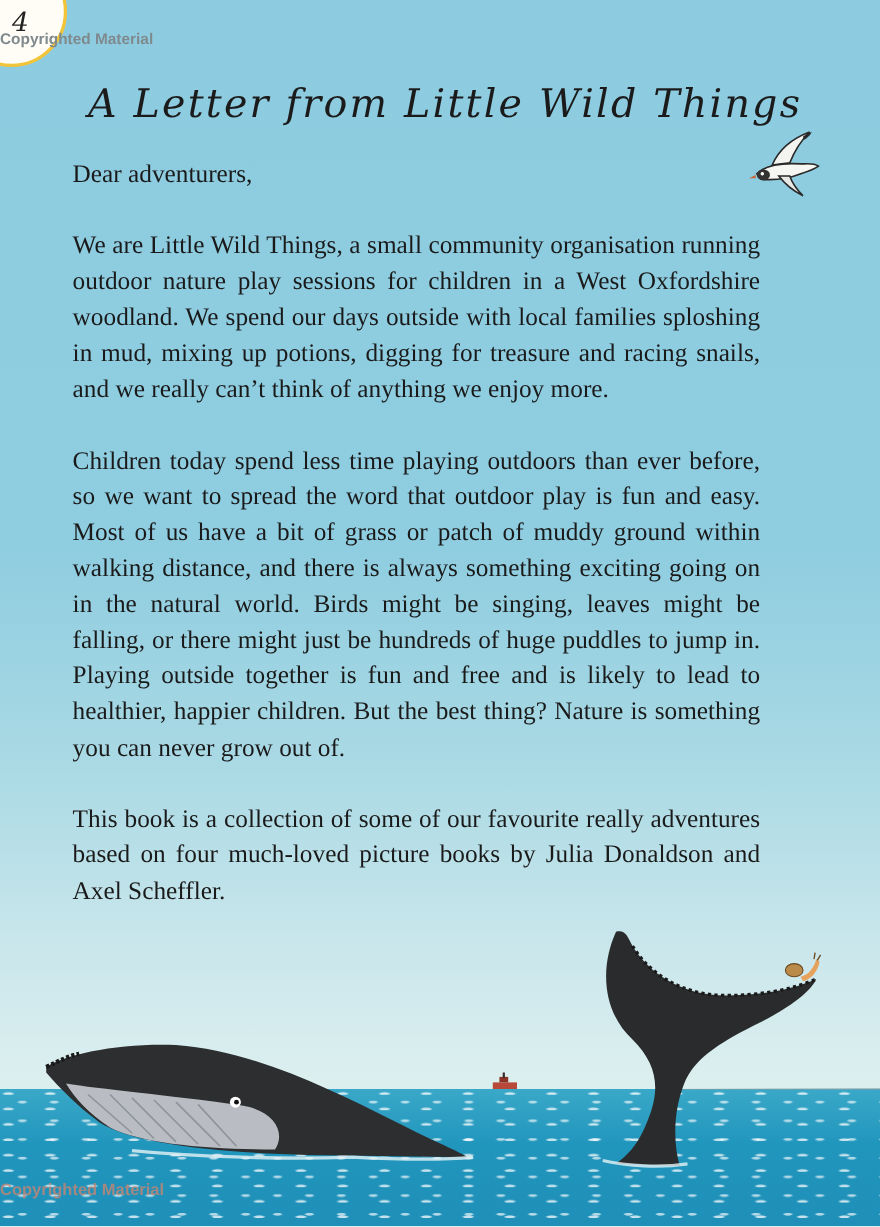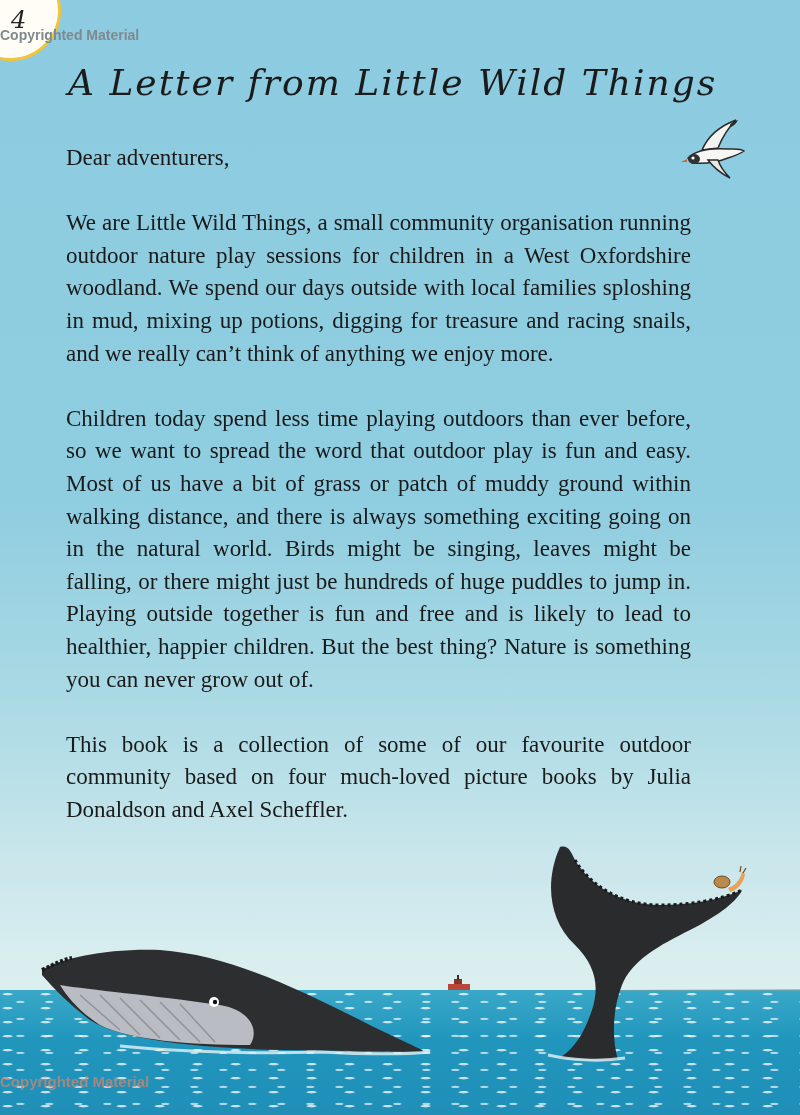--- a/index.html
+++ b/index.html
@@ -56,37 +56,37 @@
 </head>
 <body>
 
 <div class="page">
 
   <div class="page-badge"></div>
   <div class="page-number">4</div>
 
   <div class="watermark top">Copyrighted Material</div>
 
-  <h1 class="title" style="margin:0;font-weight:normal;text-align:right;">A Letter from Little Wild Things</h1>
+  <h1 class="title" style="margin:12px;font-weight:normal;text-align:right;">A Letter from Little Wild Things</h1>
 
   <svg class="gull" viewBox="0 0 70 62">
     <path d="M24 32 C30 18 42 8 58 2 C50 10 44 20 40 30 Z" fill="#f3f3f0" stroke="#2a2a2a" stroke-width="1.5"></path>
     <path d="M52 6 C55 4 57 3 60 2 C58 6 55 8 53 9 Z" fill="#2a2a2a"></path>
     <path d="M10 40 C18 32 34 30 50 31 C56 31 62 30 66 33 C62 36 56 38 50 40 C40 44 26 46 14 45 Z" fill="#f6f6f2" stroke="#2a2a2a" stroke-width="1.5"></path>
     <path d="M30 42 C36 50 44 56 52 60 C46 54 42 48 40 42 Z" fill="#e8e8e4" stroke="#2a2a2a" stroke-width="1.5"></path>
     <ellipse cx="16" cy="41" rx="6" ry="5" fill="#333"></ellipse>
     <circle cx="15" cy="40" r="1.6" fill="#fff"></circle>
     <path d="M9 41 L3 44 L9 44 Z" fill="#c8662e"></path>
   </svg>
 
   <div class="body-text">
     <p>Dear adventurers,</p>
     <p>We are Little Wild Things, a small community organisation running outdoor nature play sessions for children in a West Oxfordshire woodland. We spend our days outside with local families sploshing in mud, mixing up potions, digging for treasure and racing snails, and we really can’t think of anything we enjoy more.</p>
     <p>Children today spend less time playing outdoors than ever before, so we want to spread the word that outdoor play is fun and easy. Most of us have a bit of grass or patch of muddy ground within walking distance, and there is always something exciting going on in the natural world. Birds might be singing, leaves might be falling, or there might just be hundreds of huge puddles to jump in. Playing outside together is fun and free and is likely to lead to healthier, happier children. But the best thing? Nature is something you can never grow out of.</p>
-    <p>This book is a collection of some of our favourite outdoor community based on four much-loved picture books by Julia Donaldson and Axel Scheffler.</p>
+    <p>This book is a collection of some of our favourite really adventures based on four much-loved picture books by Julia Donaldson and Axel Scheffler.</p>
   </div>
 
   <div class="sea">
     <div class="sea-glints"></div>
   </div>
 
   <svg class="illustration" viewBox="0 840 800 275">
 
     <path d="M600 990 L800 989 L800 991 L600 991 Z" fill="#7fa0a6" opacity="0.6"></path>
 

